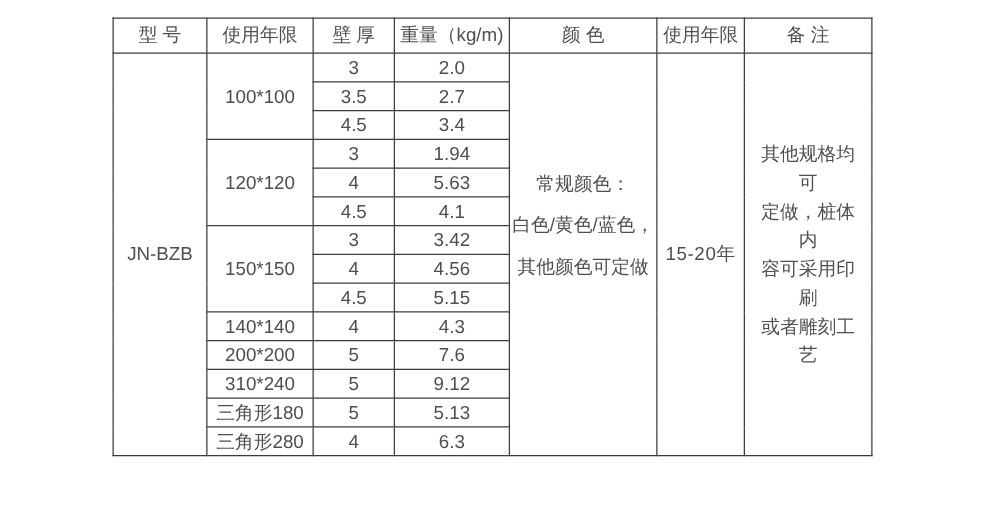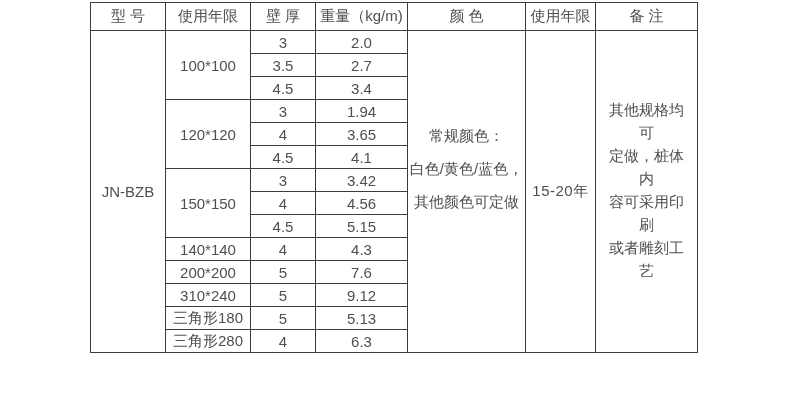--- a/index.html
+++ b/index.html
@@ -18,21 +18,21 @@
     position: relative;
     width: 791px;
     height: 405px;
     background: #ffffff;
   }
   table.spec-table {
     border-collapse: collapse;
     table-layout: fixed;
     position: absolute;
     left: 90px;
-    top: 2px;
+    top: 14px;
     width: 607px;
   }
   .spec-table th,
   .spec-table td {
     border: 1px solid #3c3c3c;
     text-align: center;
     vertical-align: middle;
     font-size: 15px;
     font-weight: normal;
     padding: 0;
@@ -48,21 +48,20 @@
   .color-cell {
     white-space: pre-line;
     line-height: 33px;
     padding-bottom: 46px !important;
   }
   .remark-cell {
     white-space: pre-line;
     line-height: 23px;
     text-align: left;
     padding: 0 7px !important;
-    font-family: Liberation Mono, monospace;
   }
   .life-cell {
     letter-spacing: 0.5px;
   }
 </style>
 </head>
 <body>
 
 <div class="page">
   <table class="spec-table">
@@ -109,21 +108,21 @@
         <td>4.5</td>
         <td>3.4</td>
       </tr>
       <tr>
         <td rowspan="3">120*120</td>
         <td>3</td>
         <td>1.94</td>
       </tr>
       <tr>
         <td>4</td>
-        <td>3.65</td>
+        <td>5.63</td>
       </tr>
       <tr>
         <td>4.5</td>
         <td>4.1</td>
       </tr>
       <tr>
         <td rowspan="3">150*150</td>
         <td>3</td>
         <td>3.42</td>
       </tr>

